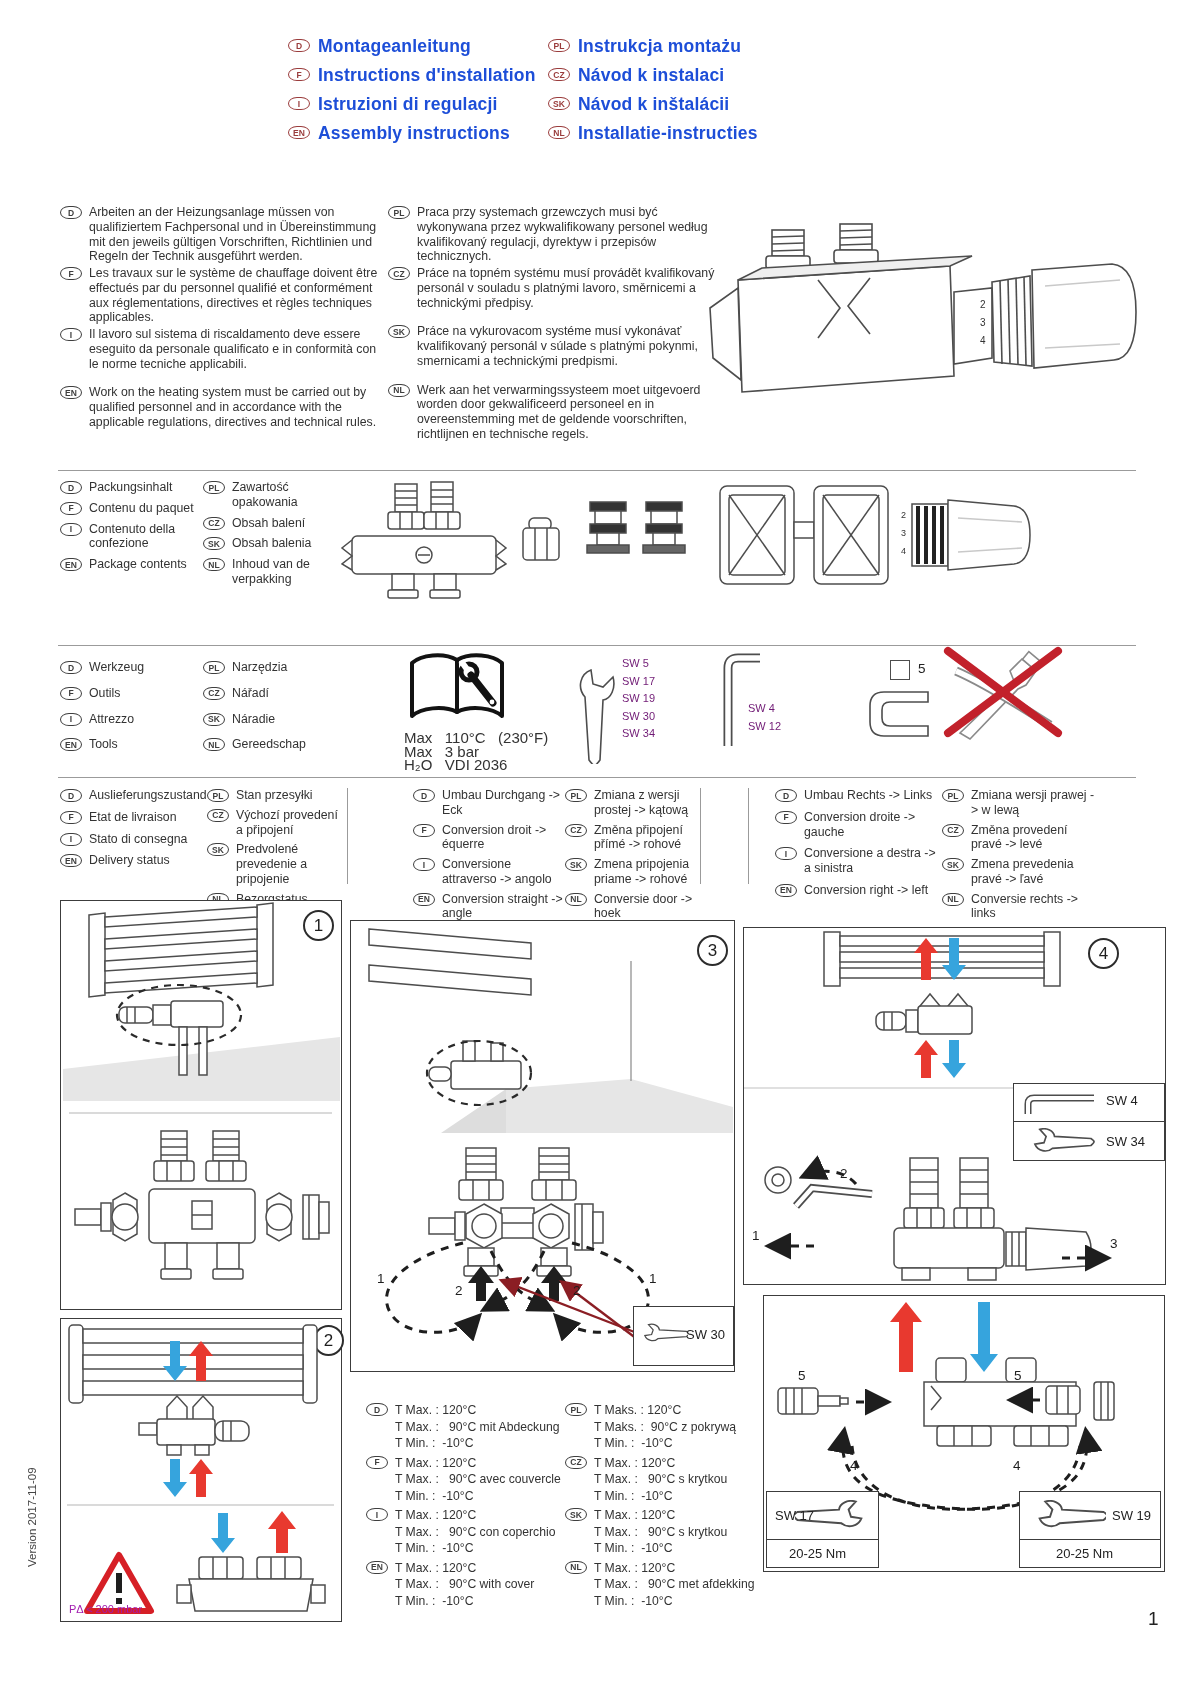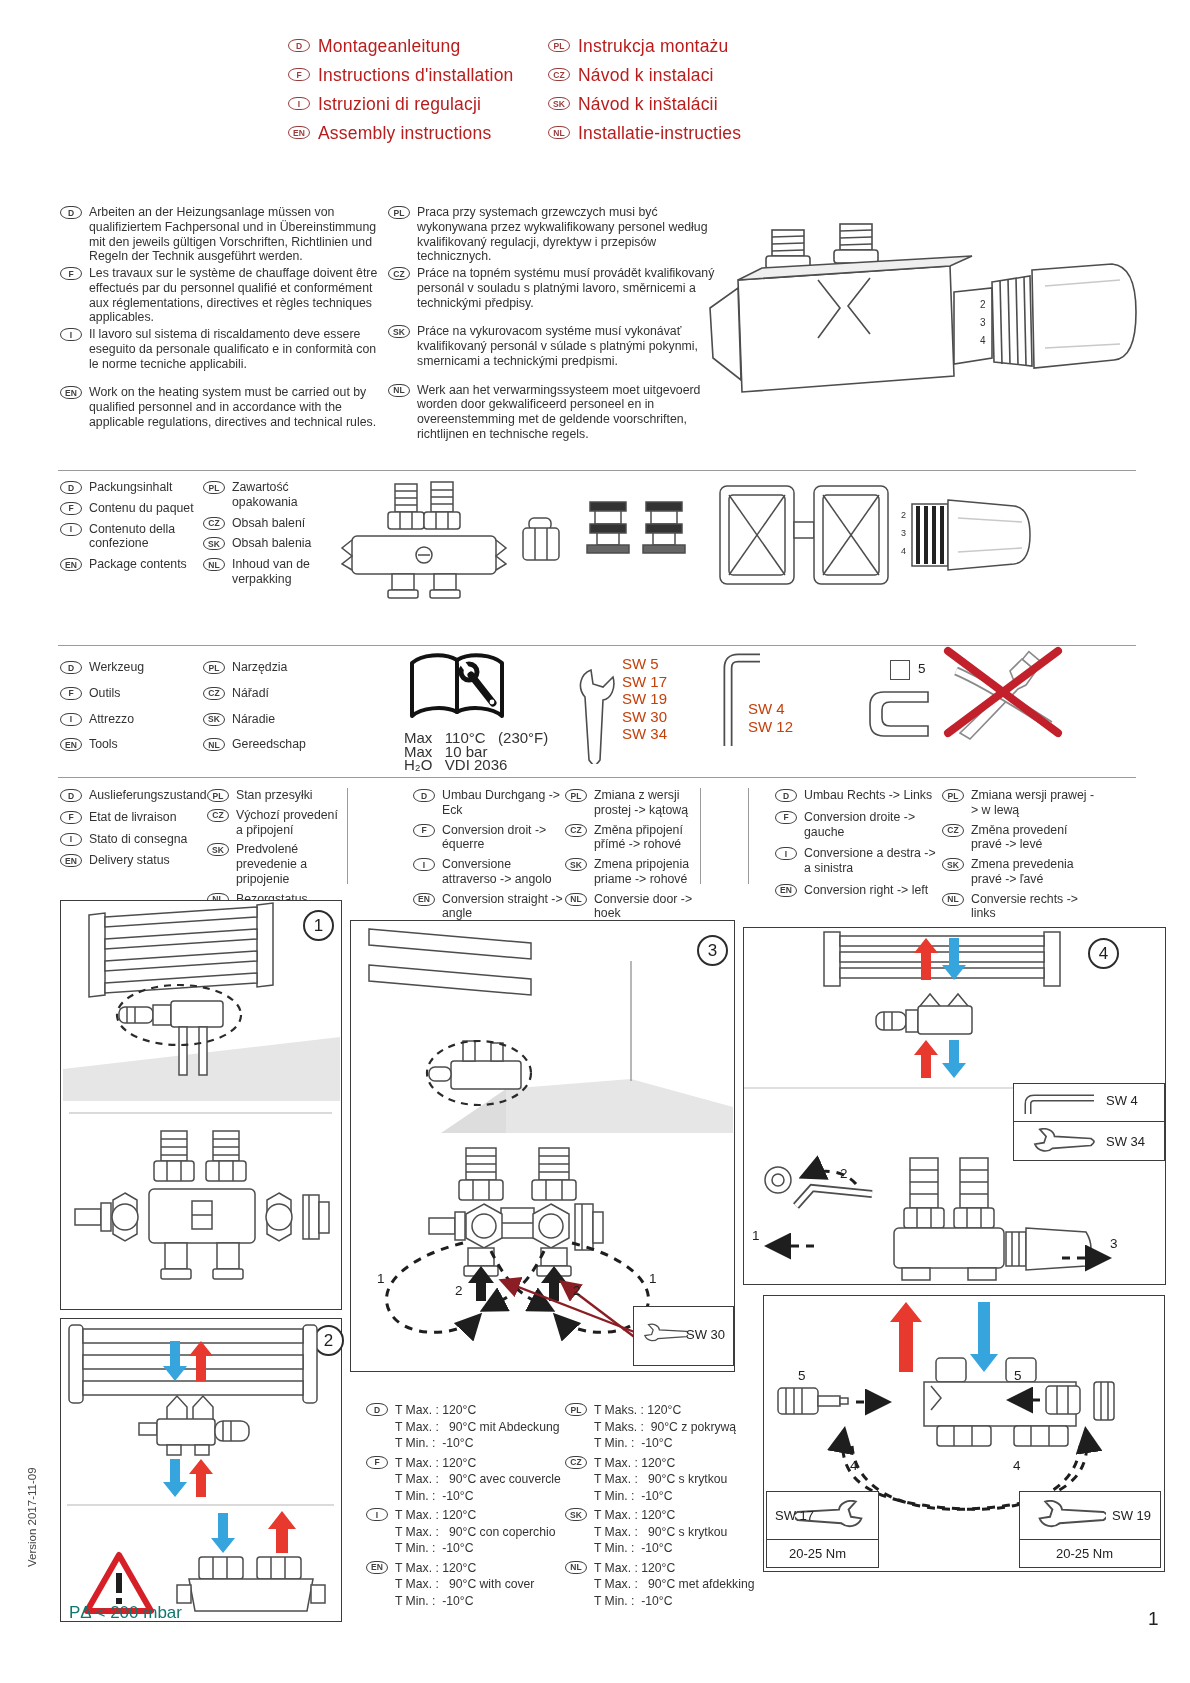--- a/index.html
+++ b/index.html
@@ -9,32 +9,32 @@
   .abs{position:absolute}
   .col{display:flex;flex-direction:column;gap:6px}
   .entry{display:flex;gap:7px;align-items:flex-start}
   .lb{flex:0 0 auto;min-width:22px;height:13px;padding:0 3px;margin-top:1px;
       border:1.3px solid #3e3e3e;border-radius:9px / 6.5px;display:inline-flex;
       align-items:center;justify-content:center;font-size:8.5px;font-weight:bold;color:#3e3e3e}
   .etext{font-size:12.3px;line-height:1.2;color:#333}
   .mt{margin-top:12px}
   .hentry{display:flex;gap:8px;align-items:flex-start;margin-bottom:8px}
   .hentry .lb{border-color:#9a3c3c;color:#9a3c3c;margin-top:3px}
-  .htext{font-size:17.5px;font-weight:normal;color:#b91c1c;letter-spacing:.2px}
+  .htext{font-size:17.5px;font-weight:bold;color:#1d4ed8;letter-spacing:.2px}
   .rule{position:absolute;left:58px;width:1078px;border-top:1.3px solid #9b9b9b}
   .vline{position:absolute;border-left:1.3px solid #9b9b9b}
   .panel{position:absolute;border:1.6px solid #3c3c3c;background:#fff}
   .circ{position:absolute;width:31px;height:31px;border:2px solid #2c2c2c;border-radius:50%;
         display:flex;align-items:center;justify-content:center;font-size:17px;color:#1e1e1e;background:#fff}
   .lbl{position:absolute;font-size:13.5px;color:#1e1e1e}
   .swbox{position:absolute;border:1.5px solid #3c3c3c;background:#fff}
   .swtxt{position:absolute;font-size:13px;color:#222}
   .tline{white-space:pre;font-size:12.2px;line-height:16.5px;color:#333}
   .limits .tline{font-size:15px;line-height:13.5px}
-  .swlist{font-size:15px;line-height:17.5px;color:#c2410c}
+  .swlist{font-size:11px;line-height:17.5px;color:#701a75}
   .vertical{writing-mode:vertical-rl;transform:rotate(180deg);font-size:11.5px;color:#444}
   svg{display:block}
 </style>
 </head>
 <body>
 
 <div id="page">
 
   <div class="abs" style="left:288px;top:36px">
     <div class="hentry">
@@ -310,21 +310,21 @@
     </g>
     <g>
       <line x1="66" y1="25" x2="88" y2="53" stroke="#121212" stroke-width="7" stroke-linecap="round"></line>
       <circle cx="64" cy="22" r="8" fill="none" stroke="#121212" stroke-width="5"></circle>
       <line x1="64" y1="22" x2="56" y2="11" stroke="#fff" stroke-width="6"></line>
       <circle cx="87" cy="52" r="2.4" fill="#fff"></circle>
     </g>
   </svg>
   <div class="abs limits" style="left:404px;top:731px">
     <div class="tline">Max   110°C   (230°F)</div>
-    <div class="tline">Max   10 bar</div>
+    <div class="tline">Max   3 bar</div>
     <div class="tline">H₂O   VDI 2036</div>
   </div>
 
   <svg class="abs" style="left:572px;top:652px" width="44" height="112" viewBox="0 0 44 112">
     <g transform="translate(42,2) rotate(90)" fill="#fff" stroke="#4d4d4d" stroke-width="1.6">
       <path d="M106,14 L46,11 C45,3 34,-2 23,1 L33,11 L30,21 L16,23 C20,34 34,37 43,29 L106,25 C113,20 113,19 106,14 Z"></path>
     </g>
   </svg>
   <div class="abs swlist" style="left:622px;top:655px">
     <div>SW 5</div>
@@ -752,21 +752,21 @@
         <path d="M128,260 L252,260 L246,292 L134,292 Z"></path>
         <rect x="116" y="266" width="14" height="18"></rect>
           <rect x="250" y="266" width="14" height="18"></rect>
       </g>
       <g>
         <path d="M58,236 L90,292 L26,292 Z" fill="#fff" stroke="#d61f26" stroke-width="6" stroke-linejoin="round"></path>
         <rect x="55" y="254" width="6" height="20" fill="#1e1e1e"></rect>
           <rect x="55" y="279" width="6" height="6" fill="#1e1e1e"></rect>
       </g>
     </svg>
-    <span class="abs" style="left:8px;top:284px;font-size:17px;color:#0f766e">PΔ &lt; 200 mbar</span>
+    <span class="abs" style="left:8px;top:284px;font-size:11px;color:#a21caf">PΔ &lt; 200 mbar</span>
   </div>
 
   <div class="abs col" style="left:366px;top:1402px;width:200px;gap:3px">
     <div class="entry">
         <span class="lb">D</span>
         <div>
           <div class="tline">T Max. : 120°C</div>
           <div class="tline">T Max. :   90°C mit Abdeckung</div>
           <div class="tline">T Min. :  -10°C</div>
         </div>

